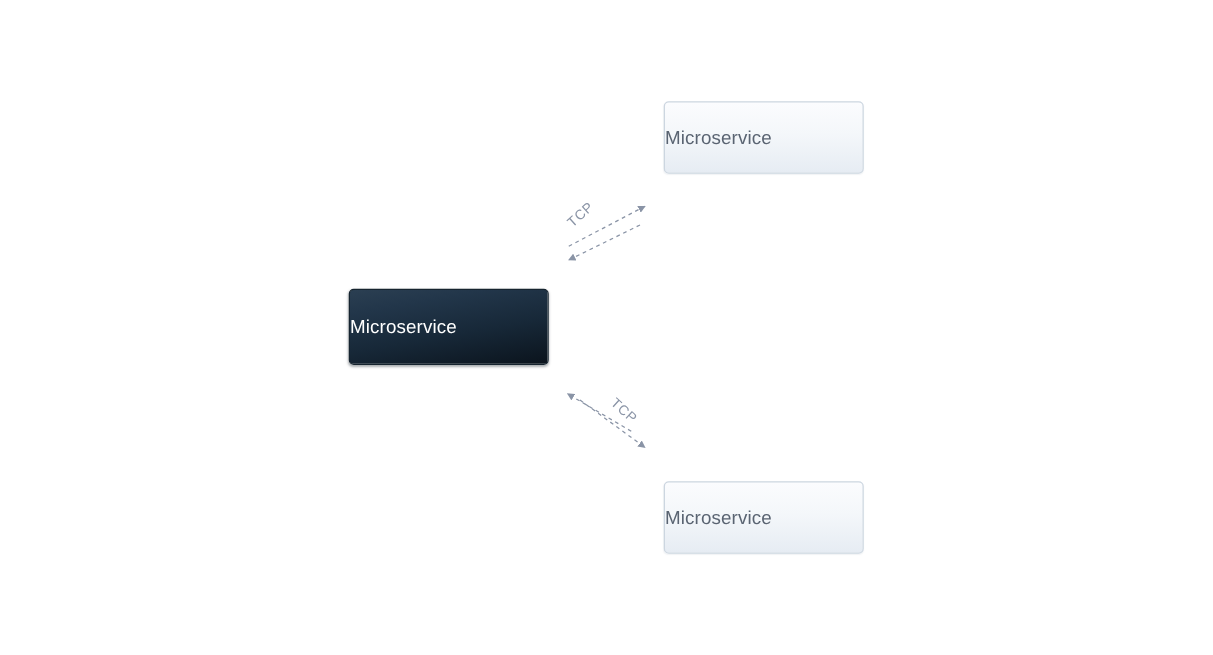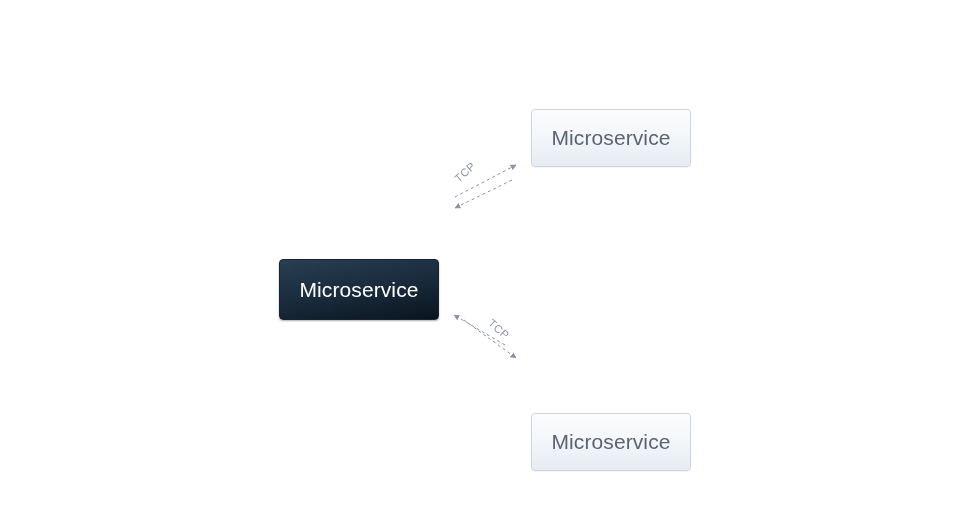--- a/index.html
+++ b/index.html
@@ -19,27 +19,25 @@
     height: 524px;
     background: #ffffff;
   }
 
   
   .node {
     position: absolute;
     box-sizing: border-box;
     display: flex;
     align-items: center;
-    justify-content: center;
     border-radius: 4px;
-    font-size: 21px;
+    font-size: 15px;
     letter-spacing: 0.1px;
     white-space: nowrap;
     user-select: none;
-    margin-top: 28px;
   }
 
   .node-dark {
     background: linear-gradient(170deg, #2b3f52 0%, #22364a 22%, #172838 58%, #0b141d 100%);
     color: #ffffff;
     border: 1px solid #16242f;
     box-shadow: 0 1px 2px rgba(12,22,32,0.35);
   }
 
   .node-light {

